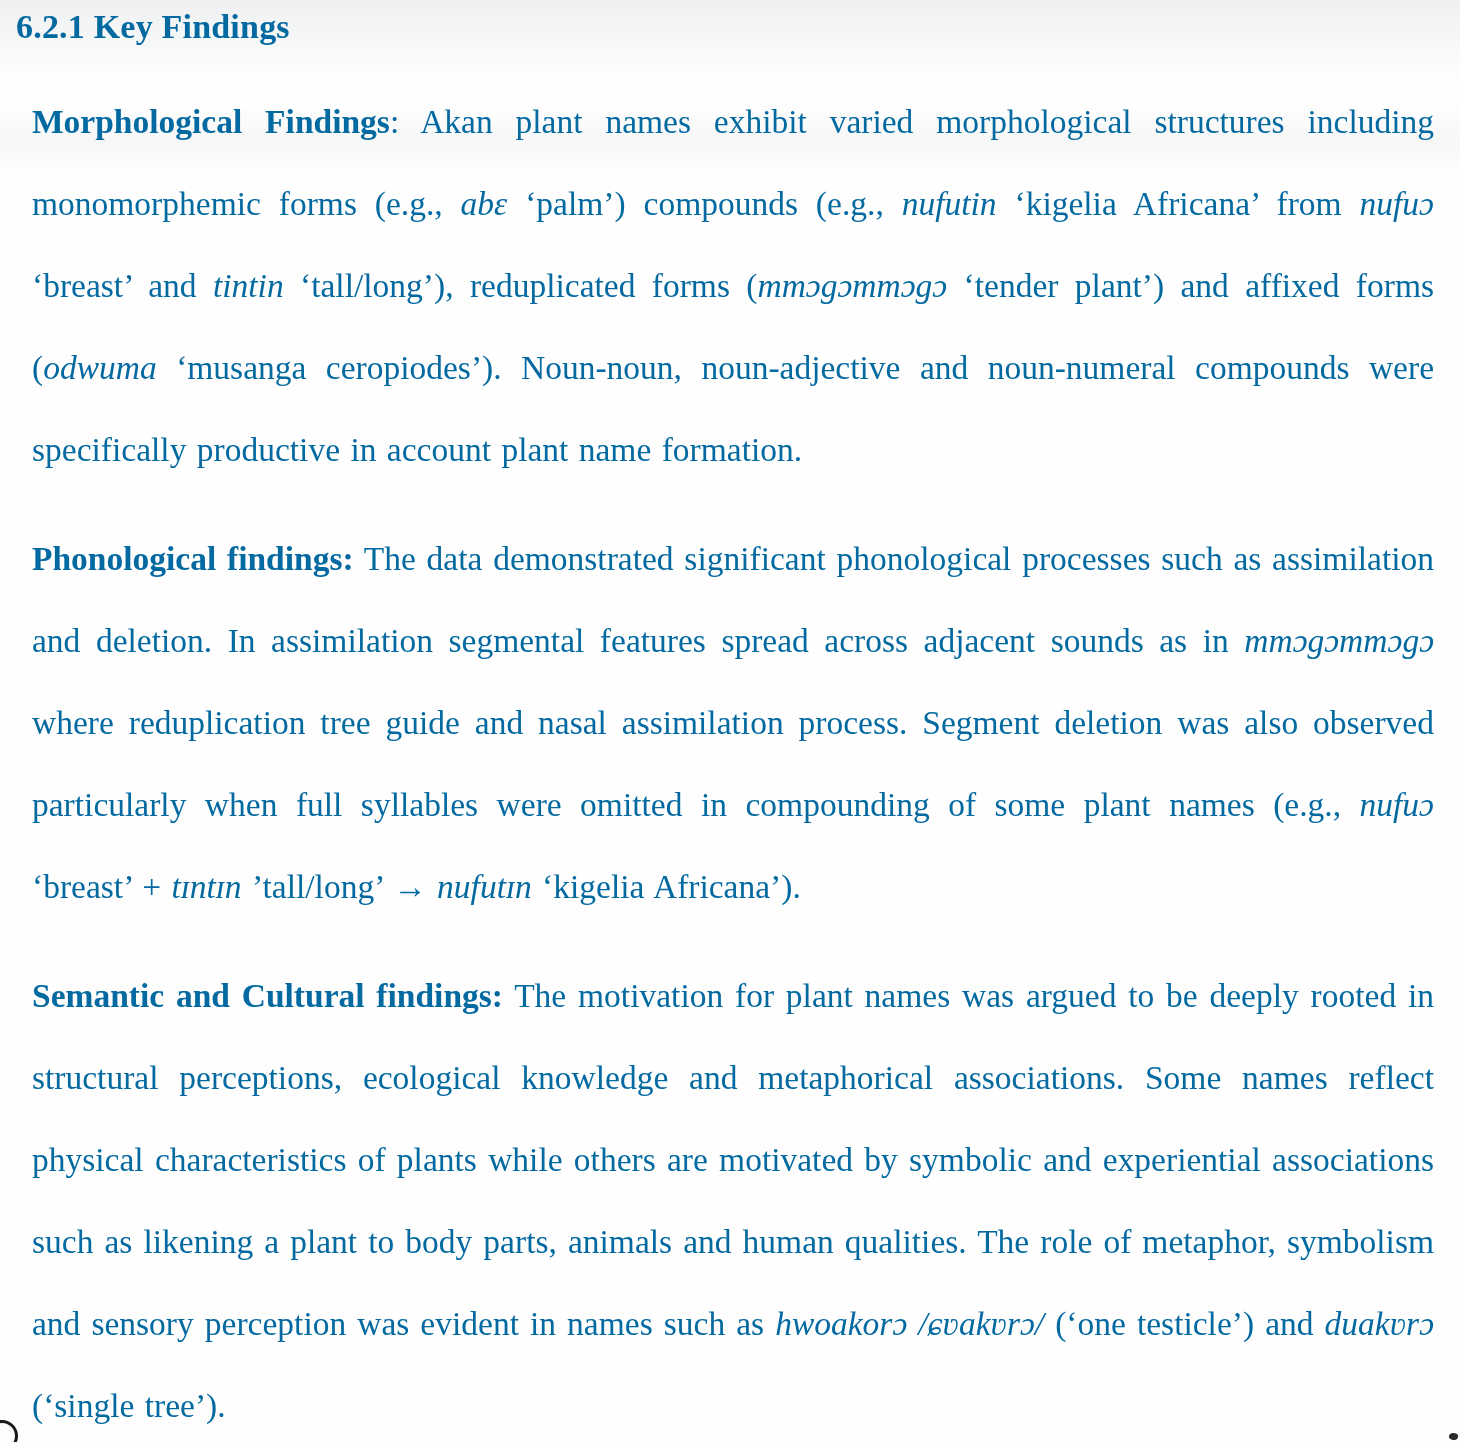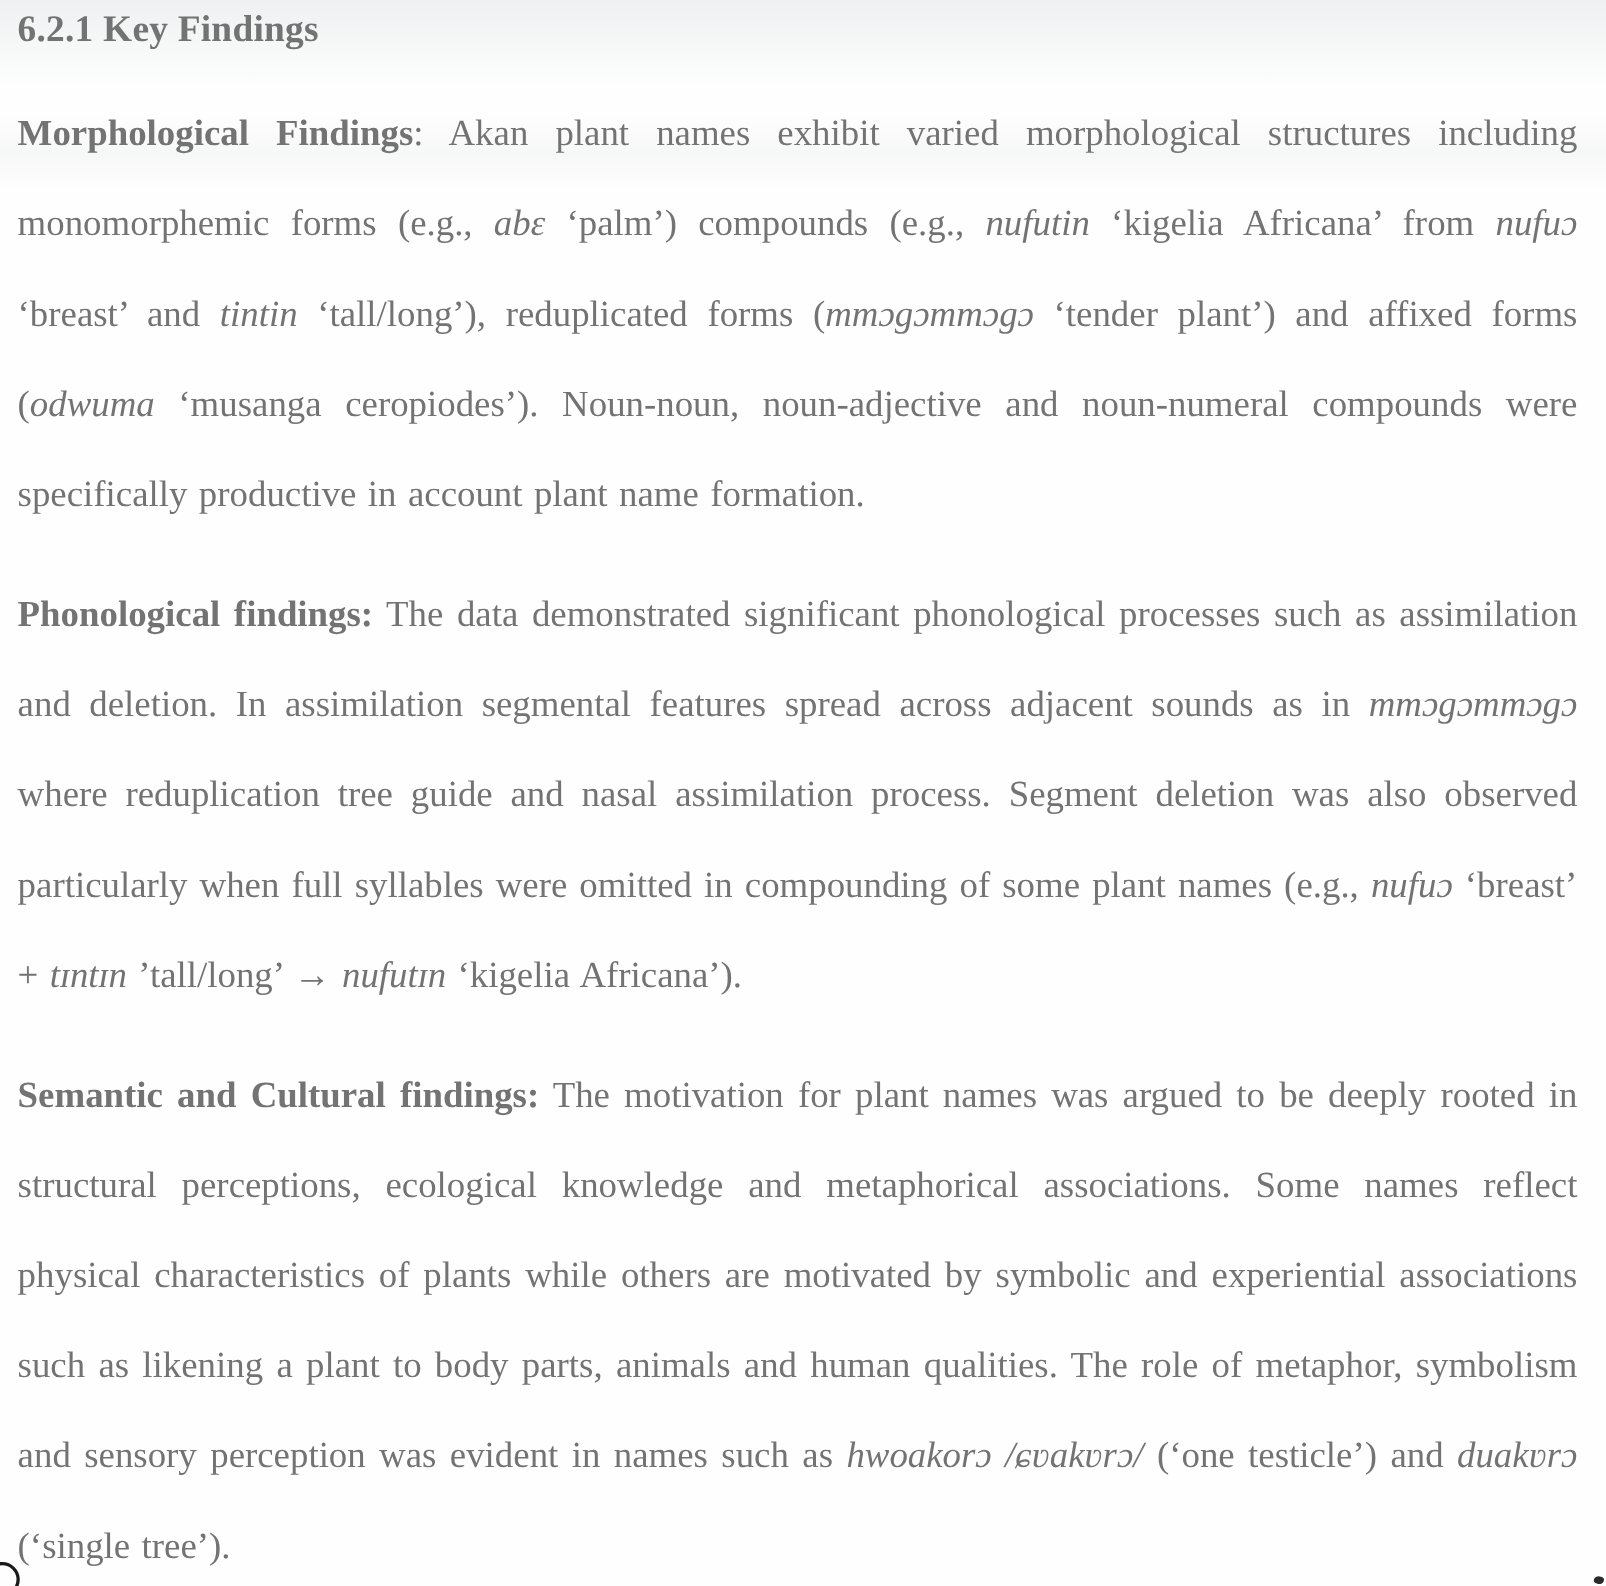--- a/index.html
+++ b/index.html
@@ -7,21 +7,21 @@
     padding: 0;
     background: #ffffff;
   }
   .page {
     position: relative;
     width: 1460px;
     height: 1442px;
     background: #fefefe;
     overflow: hidden;
     font-family: "Liberation Serif", "DejaVu Serif", serif;
-    color: #737373;
+    color: #0369a1;
     box-sizing: border-box;
     padding: 5px 26px 0 16px;
   }
   .scan-shade {
     position: absolute;
     left: 0; top: 0;
     width: 100%; height: 175px;
     background: linear-gradient(#eff0f1 0px, #f6f7f7 40px, rgba(255,255,255,0) 80px, rgba(255,255,255,0) 105px, rgba(233,234,235,0.35) 140px, rgba(255,255,255,0) 172px);
     pointer-events: none;
   }
@@ -30,21 +30,21 @@
     font-size: 34px;
     line-height: 44px;
     font-weight: bold;
     margin: 0 0 32px 0;
     letter-spacing: 0.2px;
   }
   p.para {
     position: relative;
     font-size: 33.5px;
     line-height: 82px;
-    margin: 0 0 27px 0;
+    margin: 0 0 27px 16px;
     text-align: justify;
     word-spacing: 2px;
   }
   p.para:last-of-type { margin-bottom: 0; }
   .b { font-weight: bold; }
   .i { font-style: italic; }
   .corner-mark {
     position: absolute;
     left: -14px;
     bottom: -10px;

